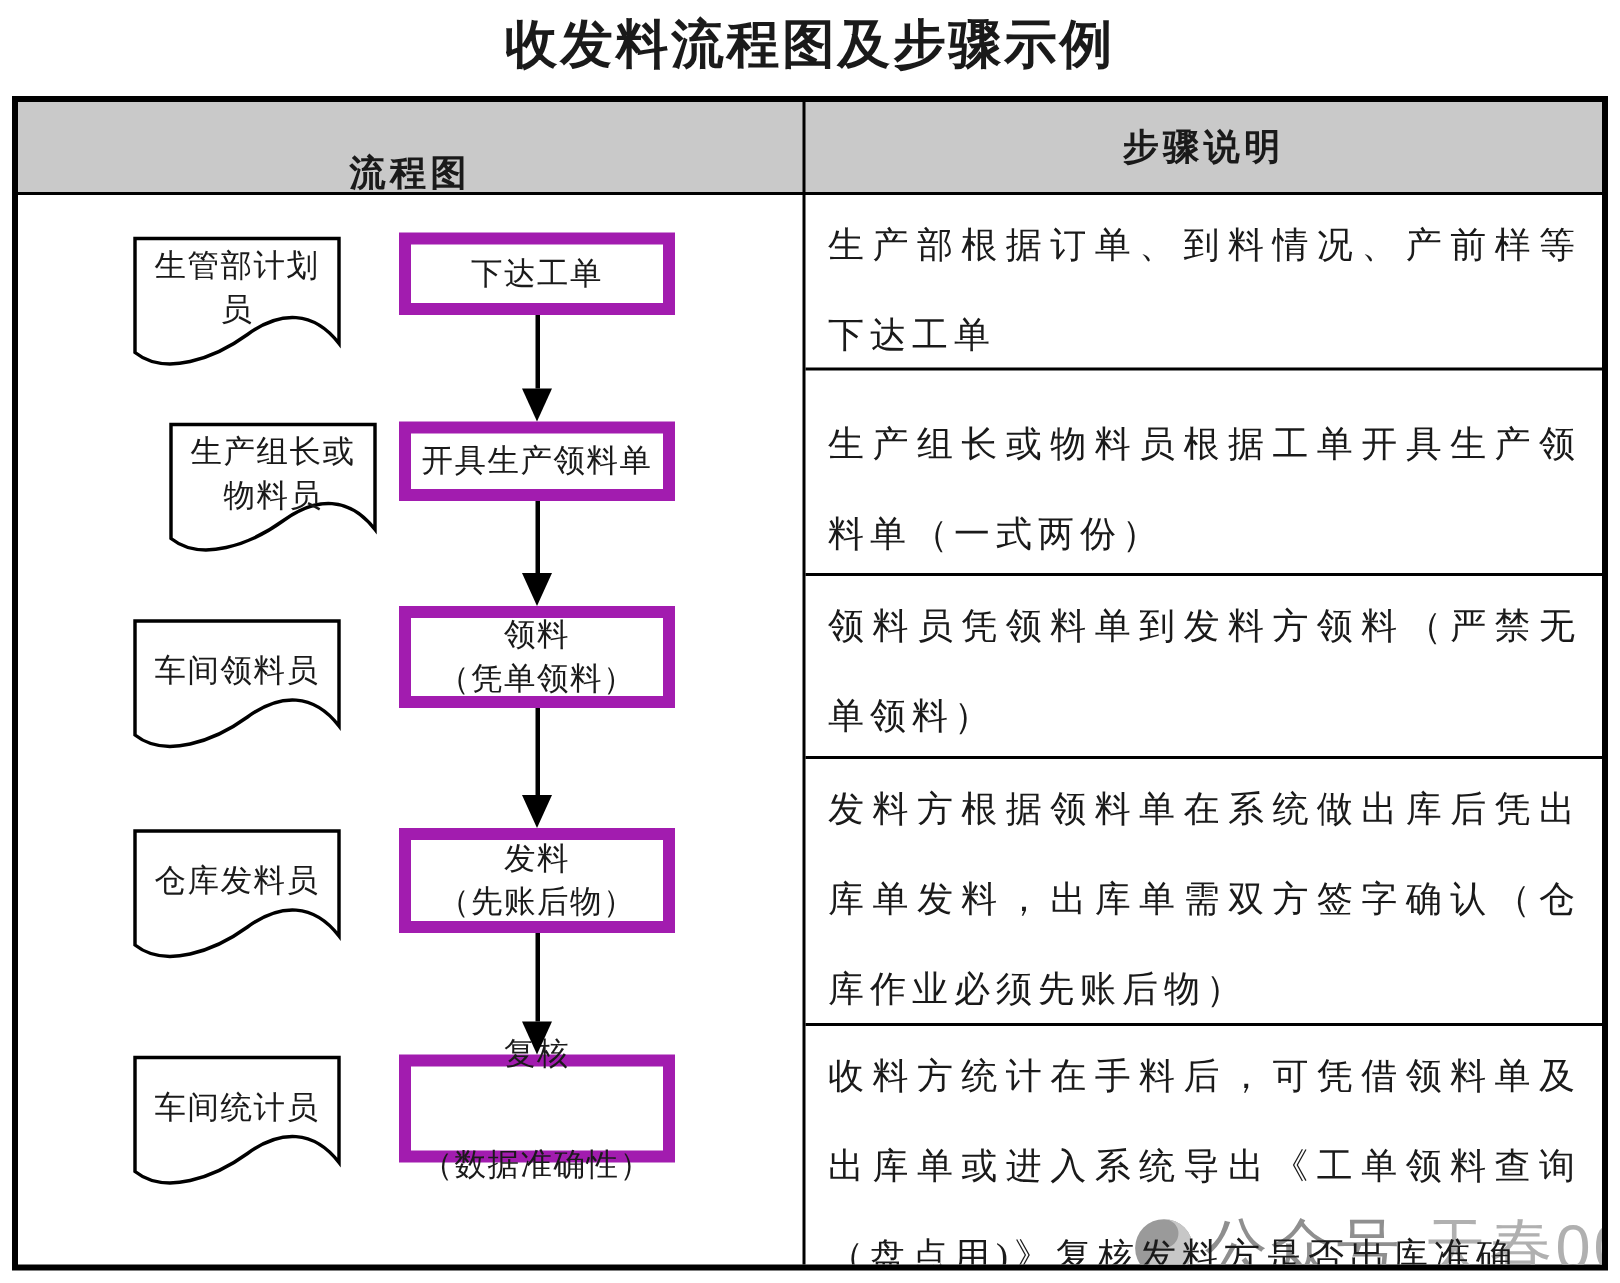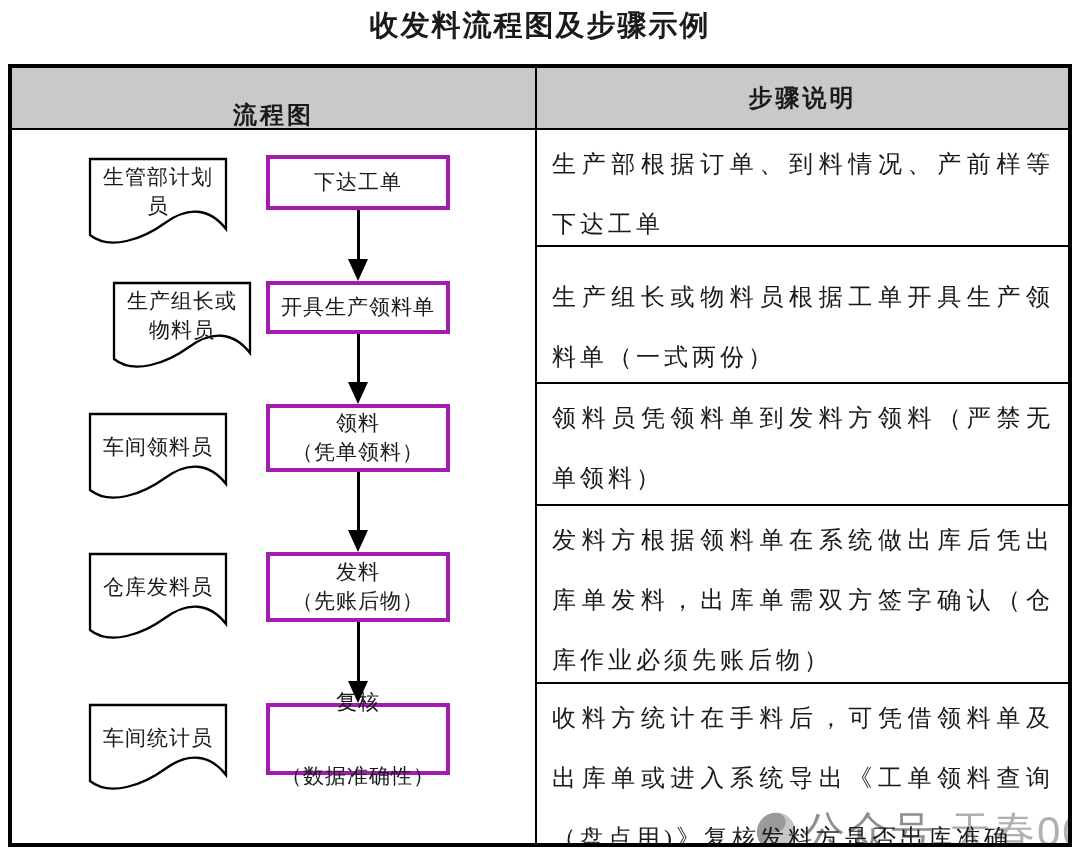--- a/index.html
+++ b/index.html
@@ -3,21 +3,21 @@
 <meta charset="utf-8">
 <style>
   * { margin:0; padding:0; box-sizing:border-box; }
   body { background:#ffffff; }
   .page {
     position:relative; width:1080px; height:855px; background:#ffffff;
     color:#1a1a1a; font-family:"Liberation Serif", serif; overflow:hidden;
   }
   .title {
     position:absolute; top:6px; left:0; width:100%; text-align:center;
-    font-size:29px; font-weight:bold; letter-spacing:2px;
+    font-size:35px; font-weight:bold; letter-spacing:2px;
   }
   .table {
     position:absolute; left:8px; top:64px; width:1064px; height:783px;
     border:4px solid #000; display:flex; flex-direction:column; background:#fff;
   }
   .thead { display:flex; height:62px; background:#c9c9c9; border-bottom:2px solid #000; flex-shrink:0; }
   .h-cell { display:flex; align-items:center; justify-content:center;
     font-size:24px; font-weight:bold; letter-spacing:3px; }
   .h-left { width:523px;margin-top:34px; }
   .h-right { flex:1; border-left:2px solid #000; }
@@ -35,21 +35,21 @@
 
   
   .doc { position:absolute; width:140px; height:96px; }
   .doc svg { position:absolute; left:0; top:0; width:100%; height:100%; }
   .doc-label {
     position:absolute; left:8px; right:8px; top:2px; height:66px;
     display:flex; align-items:center; justify-content:center; text-align:center;
     font-size:21px; line-height:29px; letter-spacing:1px;
   }
   .rect {
-    position:absolute; left:254px; width:184px; border:4px solid #a21caf; background:#fff;
+    position:absolute; left:254px; width:184px; border:8px solid #a21caf; background:#fff;
     display:flex; flex-direction:column; align-items:center; justify-content:center;
     text-align:center; font-size:21px; line-height:29px; letter-spacing:1px;
   }
   .arrow { position:absolute; left:346px; width:0; }
   .arrow .shaft { position:absolute; left:-1px; top:0; width:2.5px; background:#000; height:calc(100% - 22px); }
   .arrow .head {
     position:absolute; bottom:0; left:-10px; width:0; height:0;
     border-left:10px solid transparent; border-right:10px solid transparent; border-top:22px solid #000;
   }
 

